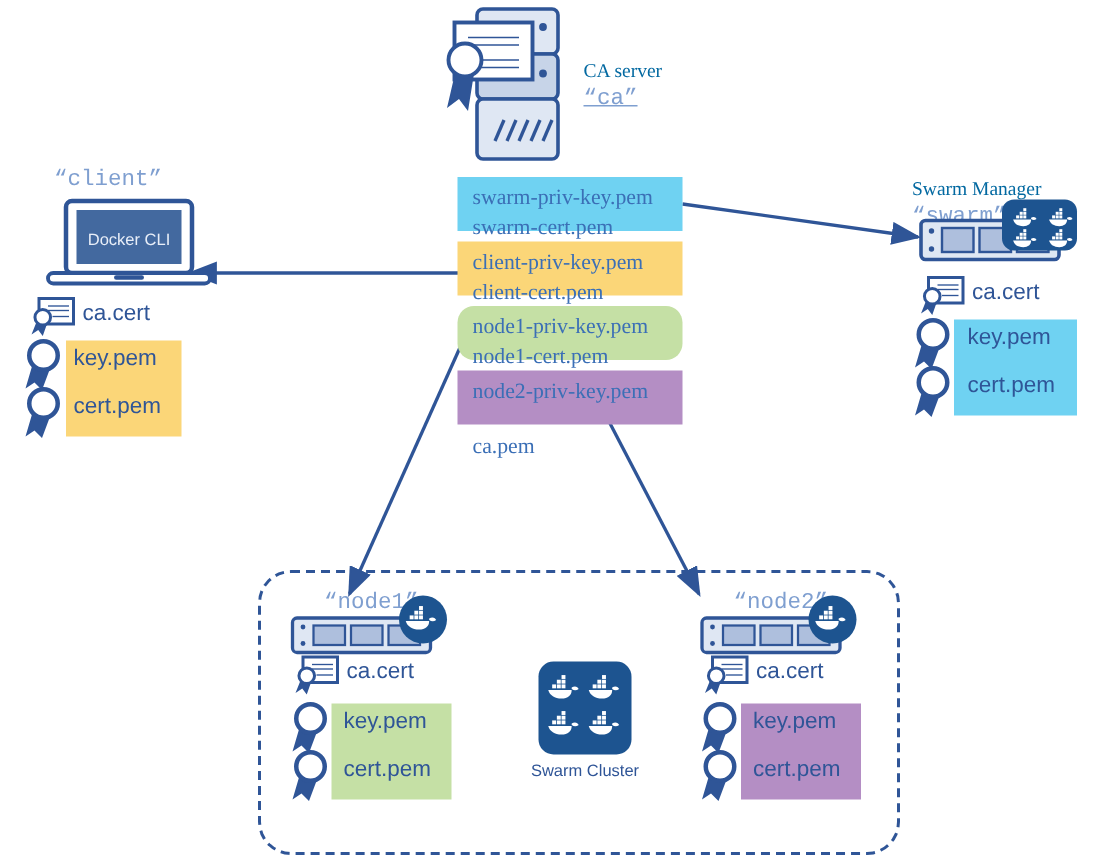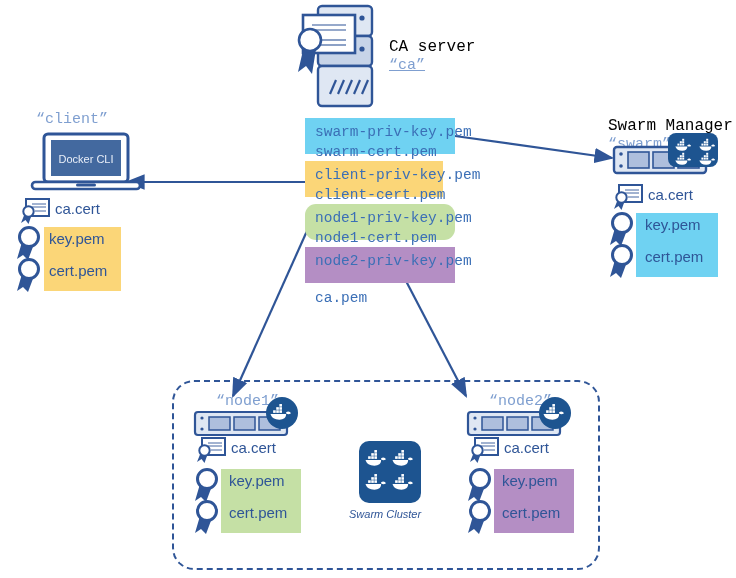--- a/index.html
+++ b/index.html
@@ -15,53 +15,53 @@
     position: relative;
     width: 736px;
     height: 578px;
     background: #ffffff;
     overflow: hidden;
   }
   .abs { position: absolute; }
 
   
   .title {
-    color: #000000;
-    font-size: 16px;
-    font-family: Liberation Mono, monospace;
+    color: #0369a1;
+    font-size: 13px;
+    font-family: Liberation Serif, serif;
     white-space: nowrap;
     line-height: 18px;
   }
   .hostname {
     color: #7f9fd0;
     font-size: 15px;
     font-family: "Liberation Mono", monospace;
     white-space: nowrap;
     line-height: 18px;
     letter-spacing: 0px;
   }
   .filelabel {
     color: #3b6fb6;
     font-size: 14.5px;
-    font-family: Liberation Mono, monospace;
+    font-family: Liberation Serif, serif;
     white-space: nowrap;
     line-height: 20px;
   }
   .certlabel {
     color: #2f5597;
     font-size: 15px;
     font-family: "Liberation Sans", sans-serif;
     white-space: nowrap;
   }
   .cluster-caption {
     color: #2f5597;
     font-size: 11px;
     font-family: "Liberation Sans", sans-serif;
     white-space: nowrap;
-    font-style: italic;
+    text-align: center;
   }
 
   
   .filebox {
     padding: 4px 10px 5px 10px;
     box-sizing: border-box;
   }
   .filebox .filelabel { display: block; }
 
   
@@ -174,21 +174,21 @@
       <circle cx="13" cy="11" r="9.5" fill="#ffffff" stroke="#2f5597" stroke-width="3"></circle>
     </svg>
   </div>
   <div class="abs certlabel" style="left:49px;top:262px;">cert.pem</div>
 
   <div class="abs filebox" style="left:305px;top:118px;width:150px;height:36px;background:#6fd2f2;">
     <span class="filelabel">swarm-priv-key.pem</span>
     <span class="filelabel">swarm-cert.pem</span>
   </div>
 
-  <div class="abs filebox" style="left:305px;top:161px;width:138px;height:36px;background:#fbd678;">
+  <div class="abs filebox" style="left:305px;top:161px;width:150px;height:36px;background:#fbd678;">
     <span class="filelabel">client-priv-key.pem</span>
     <span class="filelabel">client-cert.pem</span>
   </div>
 
   <div class="abs filebox" style="left:305px;top:204px;width:150px;height:36px;background:#c5e0a5;border-radius:11px;">
     <span class="filelabel">node1-priv-key.pem</span>
     <span class="filelabel">node1-cert.pem</span>
   </div>
 
   <div class="abs filebox" style="left:305px;top:247px;width:150px;height:36px;background:#b48ec4;">

